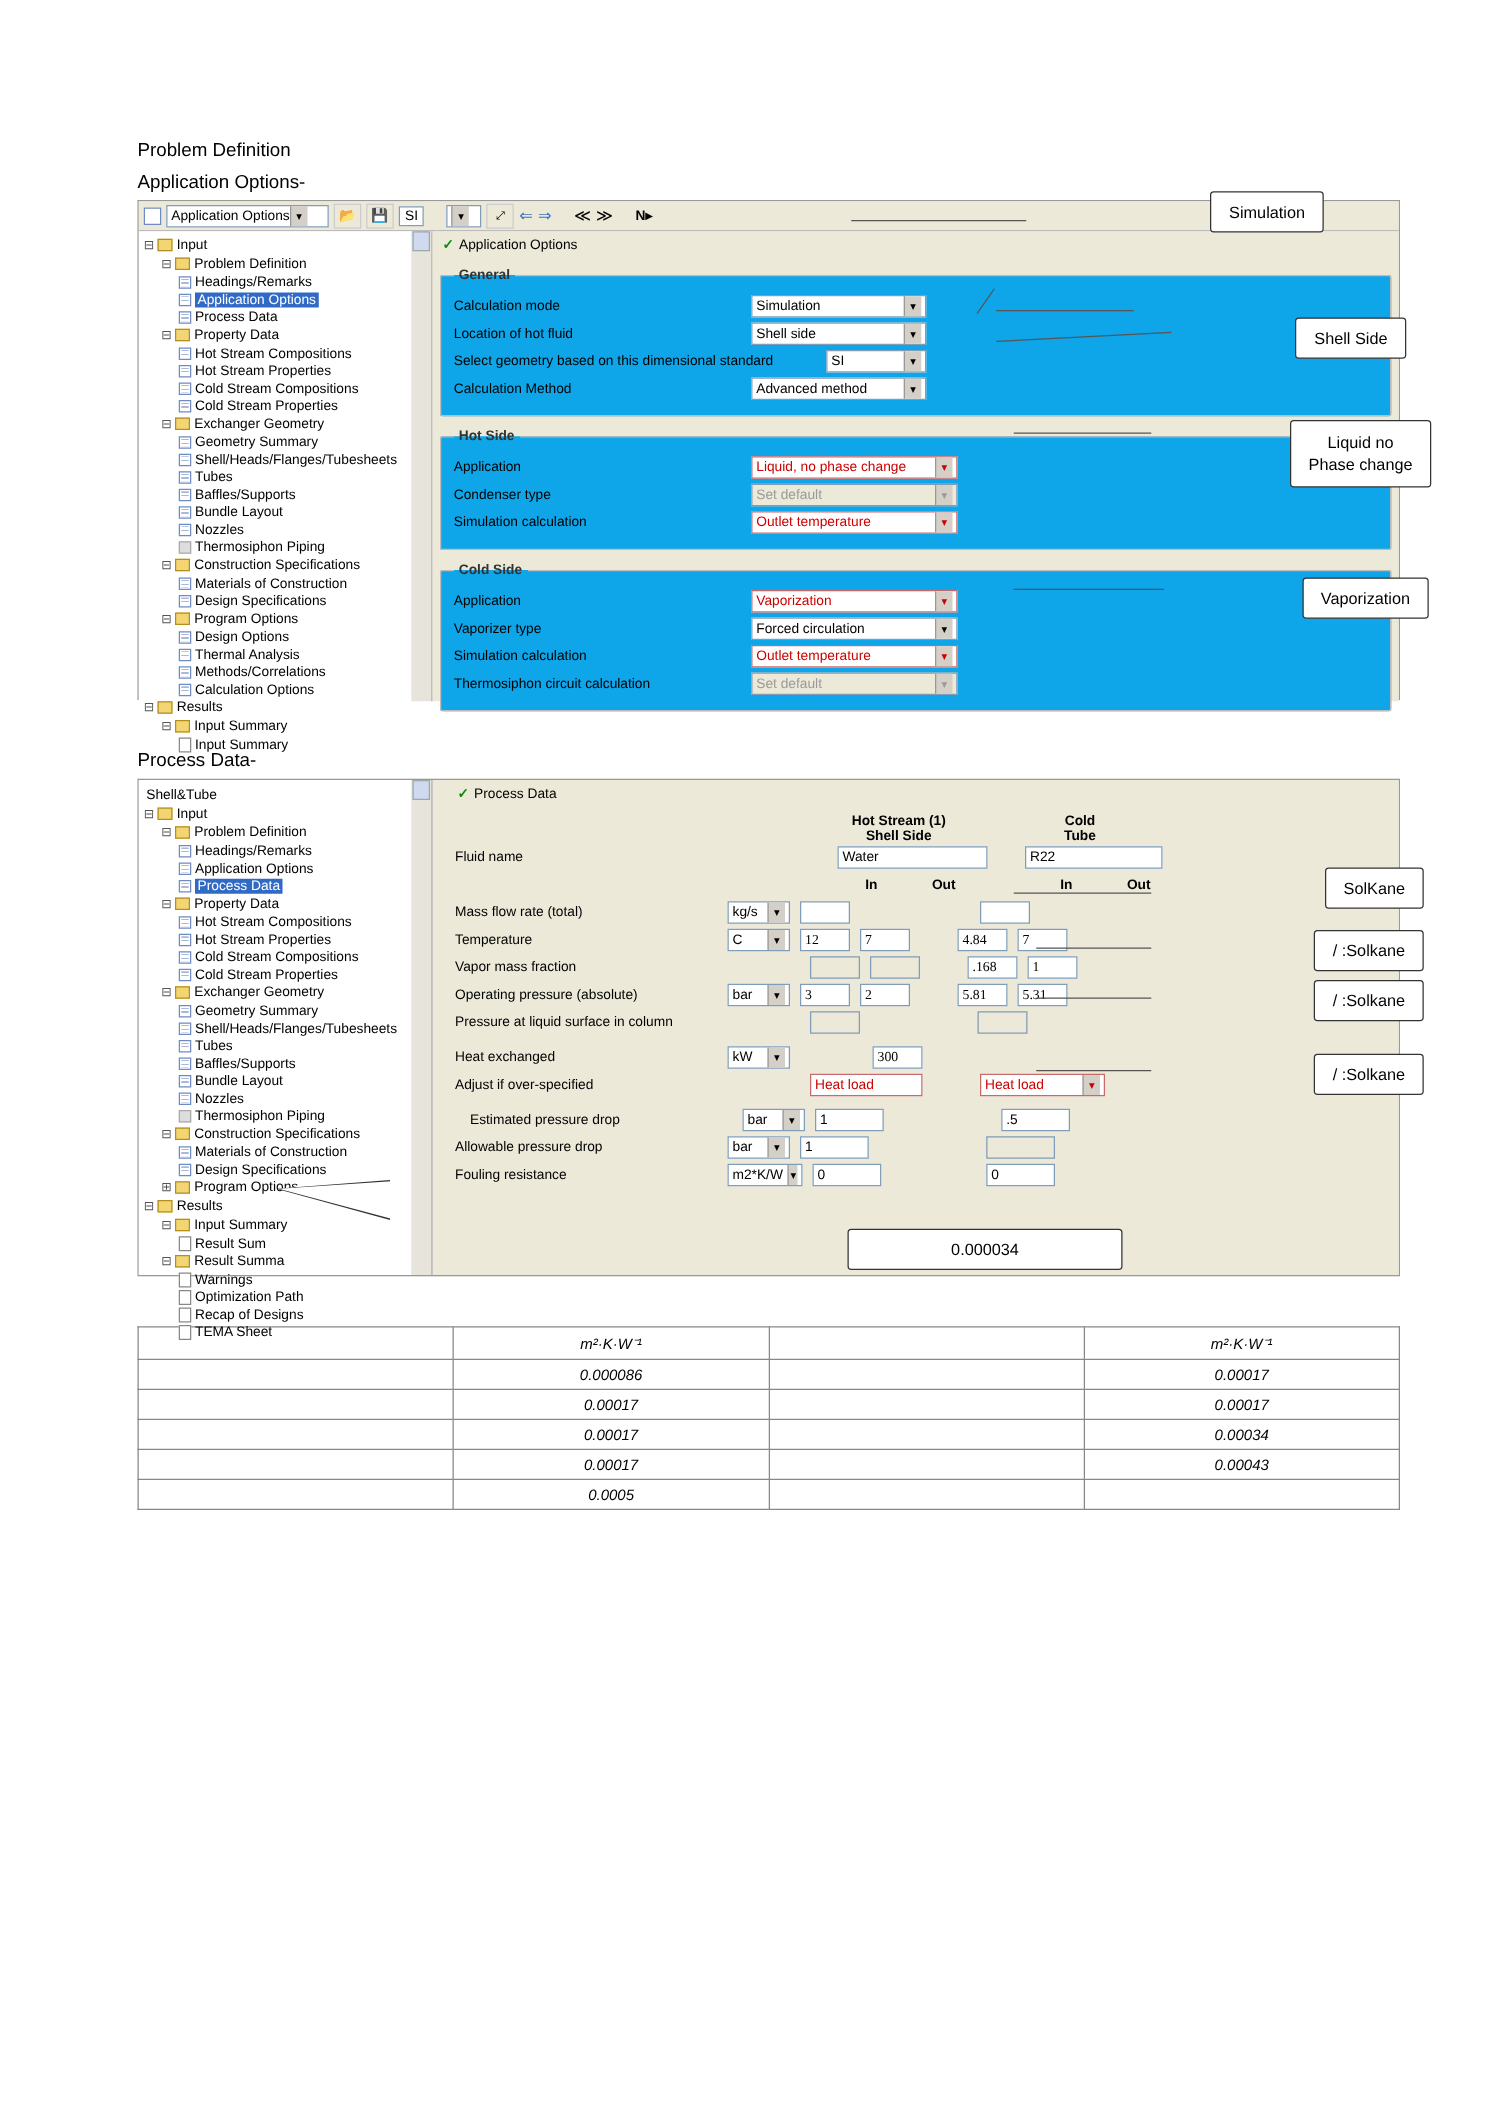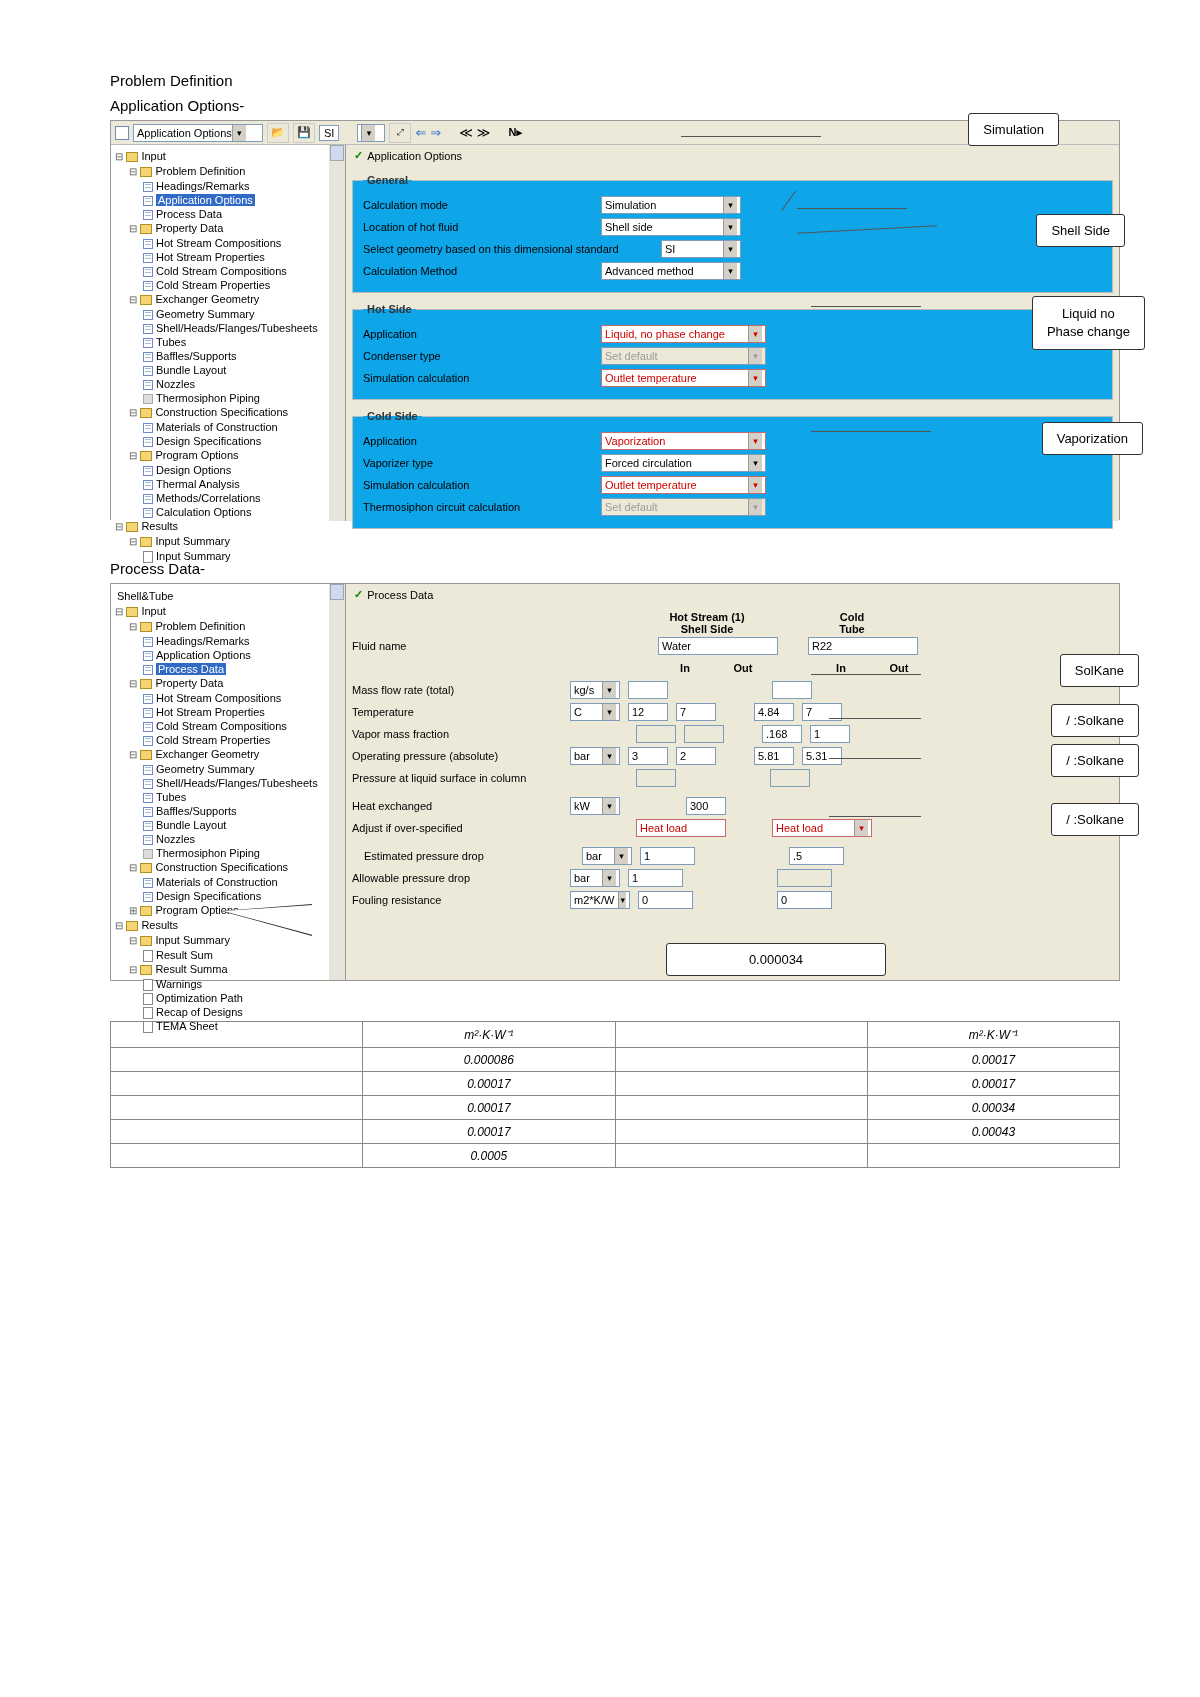--- a/index.html
+++ b/index.html
@@ -1,17 +1,17 @@
 <!DOCTYPE html>
 <html><head>
 <meta charset="utf-8">
 <style>
   * { box-sizing: border-box; margin: 0; padding: 0; }
   body { font-family: Tahoma, Arial, sans-serif; font-size: 11px; background: #fff; width: 1200px; }
-  .page { padding: 72px 80px 40px 110px; position: relative; }
+  .page { padding: 112px 80px 40px 110px; position: relative; }
   .heading1 { font-size: 15px; font-weight: normal; margin-bottom: 8px; }
   .heading2 { font-size: 15px; font-weight: normal; margin-bottom: 6px; }
   
   .window { position: relative; border: 1px solid #999; background: #ece9d8; margin-bottom: 40px; }
   .toolbar { display: flex; align-items: center; gap: 4px; padding: 2px 4px; background: #ece9d8; border-bottom: 1px solid #bbb; height: 24px; }
   .tb-label { display: inline-flex; align-items: center; gap: 4px; }
   .tb-icon { width: 14px; height: 14px; display: inline-block; }
   .tb-combo { border: 1px solid #7f9db9; background: #fff; height: 18px; display: inline-flex; align-items: center; padding: 0 3px; }
   .tb-dropbtn { width: 14px; height: 16px; background: #d4d0c8; border-left: 1px solid #999; display: inline-flex; align-items: center; justify-content: center; font-size: 9px; }
   .tb-btn { width: 22px; height: 20px; border: 1px solid #ccc; background: #ece9d8; display: inline-flex; align-items: center; justify-content: center; }
@@ -34,21 +34,21 @@
   .tree .doc-icon { display: inline-block; width: 10px; height: 12px; background: #fff; border: 1px solid #888; margin-right: 3px; vertical-align: middle; }
   .tree .selected { background: #316ac5; color: #fff; padding: 0 2px; }
   .form-pane { flex: 1; background: #ece9d8; padding: 2px 6px 10px 6px; position: relative; }
   .form-title { display: inline-flex; align-items: center; gap: 4px; font-weight: normal; margin: 2px 0 6px 2px; }
   .form-title .tick { color: #0a8a0a; font-weight: bold; }
   fieldset { border: 1px solid #bbb; border-radius: 2px; margin: 6px 0 10px 0; padding: 8px 10px 10px 10px; background: #0ea5e9; }
   fieldset legend { padding: 0 4px; font-weight: bold; font-size: 11px; color: #333; }
   .form-row { display: flex; align-items: center; height: 22px; gap: 8px; }
   .form-row .lbl { width: 230px; }
   .inp { border: 1px solid #7f9db9; background: #fff; height: 18px; padding: 0 3px; display: inline-flex; align-items: center; justify-content: space-between; }
-  .inp.small { width: 40px; }
+  .inp.small { width: 40px; font-family: Liberation Serif, serif; }
   .inp.med { width: 55px; }
   .inp.redtext { color: #c00; border-color: #c96a6a; }
   .inp .dd { width: 14px; height: 16px; background: #d4d0c8; border-left: 1px solid #999; display: inline-flex; align-items: center; justify-content: center; font-size: 9px; margin-left: 4px; }
   .select-w1 { width: 140px; }
   .select-w-wide { width: 165px; }
   .greyed { color: #9a9a9a; background: #ece9d8; }
   .callout { position: absolute; background: #fff; border: 1px solid #333; border-radius: 3px; padding: 8px 14px; font-size: 13px; z-index: 10; }
   .callout-tail { position: absolute; width: 0; height: 0; z-index: 9; }
   .callout-tail.left { border-top: 6px solid transparent; border-bottom: 24px solid transparent; border-right: 90px solid #fff; }
   .callout-tail.left-border { border-top: 7px solid transparent; border-bottom: 25px solid transparent; border-right: 91px solid #333; z-index: 8; }
@@ -268,21 +268,21 @@
     <div class="line" style="top:70px; left:684px; width:1px; height:24px; transform:rotate(35deg); transform-origin:top;"></div>
     <div class="line" style="top:87px; left:686px; width:110px; height:1px;"></div>
     <div class="line" style="top:108px; left:686px; width:140px; height:1px; transform:rotate(-3deg);"></div>
     <div class="line" style="top:185px; left:700px; width:110px; height:1px;"></div>
     <div class="line" style="top:310px; left:700px; width:120px; height:1px;"></div>
   </div>
 
   <div class="heading2">Process Data-</div>
 
   <div class="window" style="height:398px;">
-    <div class="pane-row" style="height:100%;">
+    <div class="pane-row" style="height:100%;gap:12px;">
       <div class="tree-pane">
         <div style="padding:2px 4px;"><span class="folder-icon"></span><span>Shell&amp;Tube</span></div>
         <div class="tree">
           <ul>
             <li class="folder"><span class="folder-icon"></span><span>Input</span>
               <ul>
                 <li class="folder"><span class="folder-icon"></span><span>Problem Definition</span>
                   <ul>
                     <li><span class="leaf-icon"></span><span>Headings/Remarks</span></li>
                     <li><span class="leaf-icon"></span><span>Application Options</span></li>

